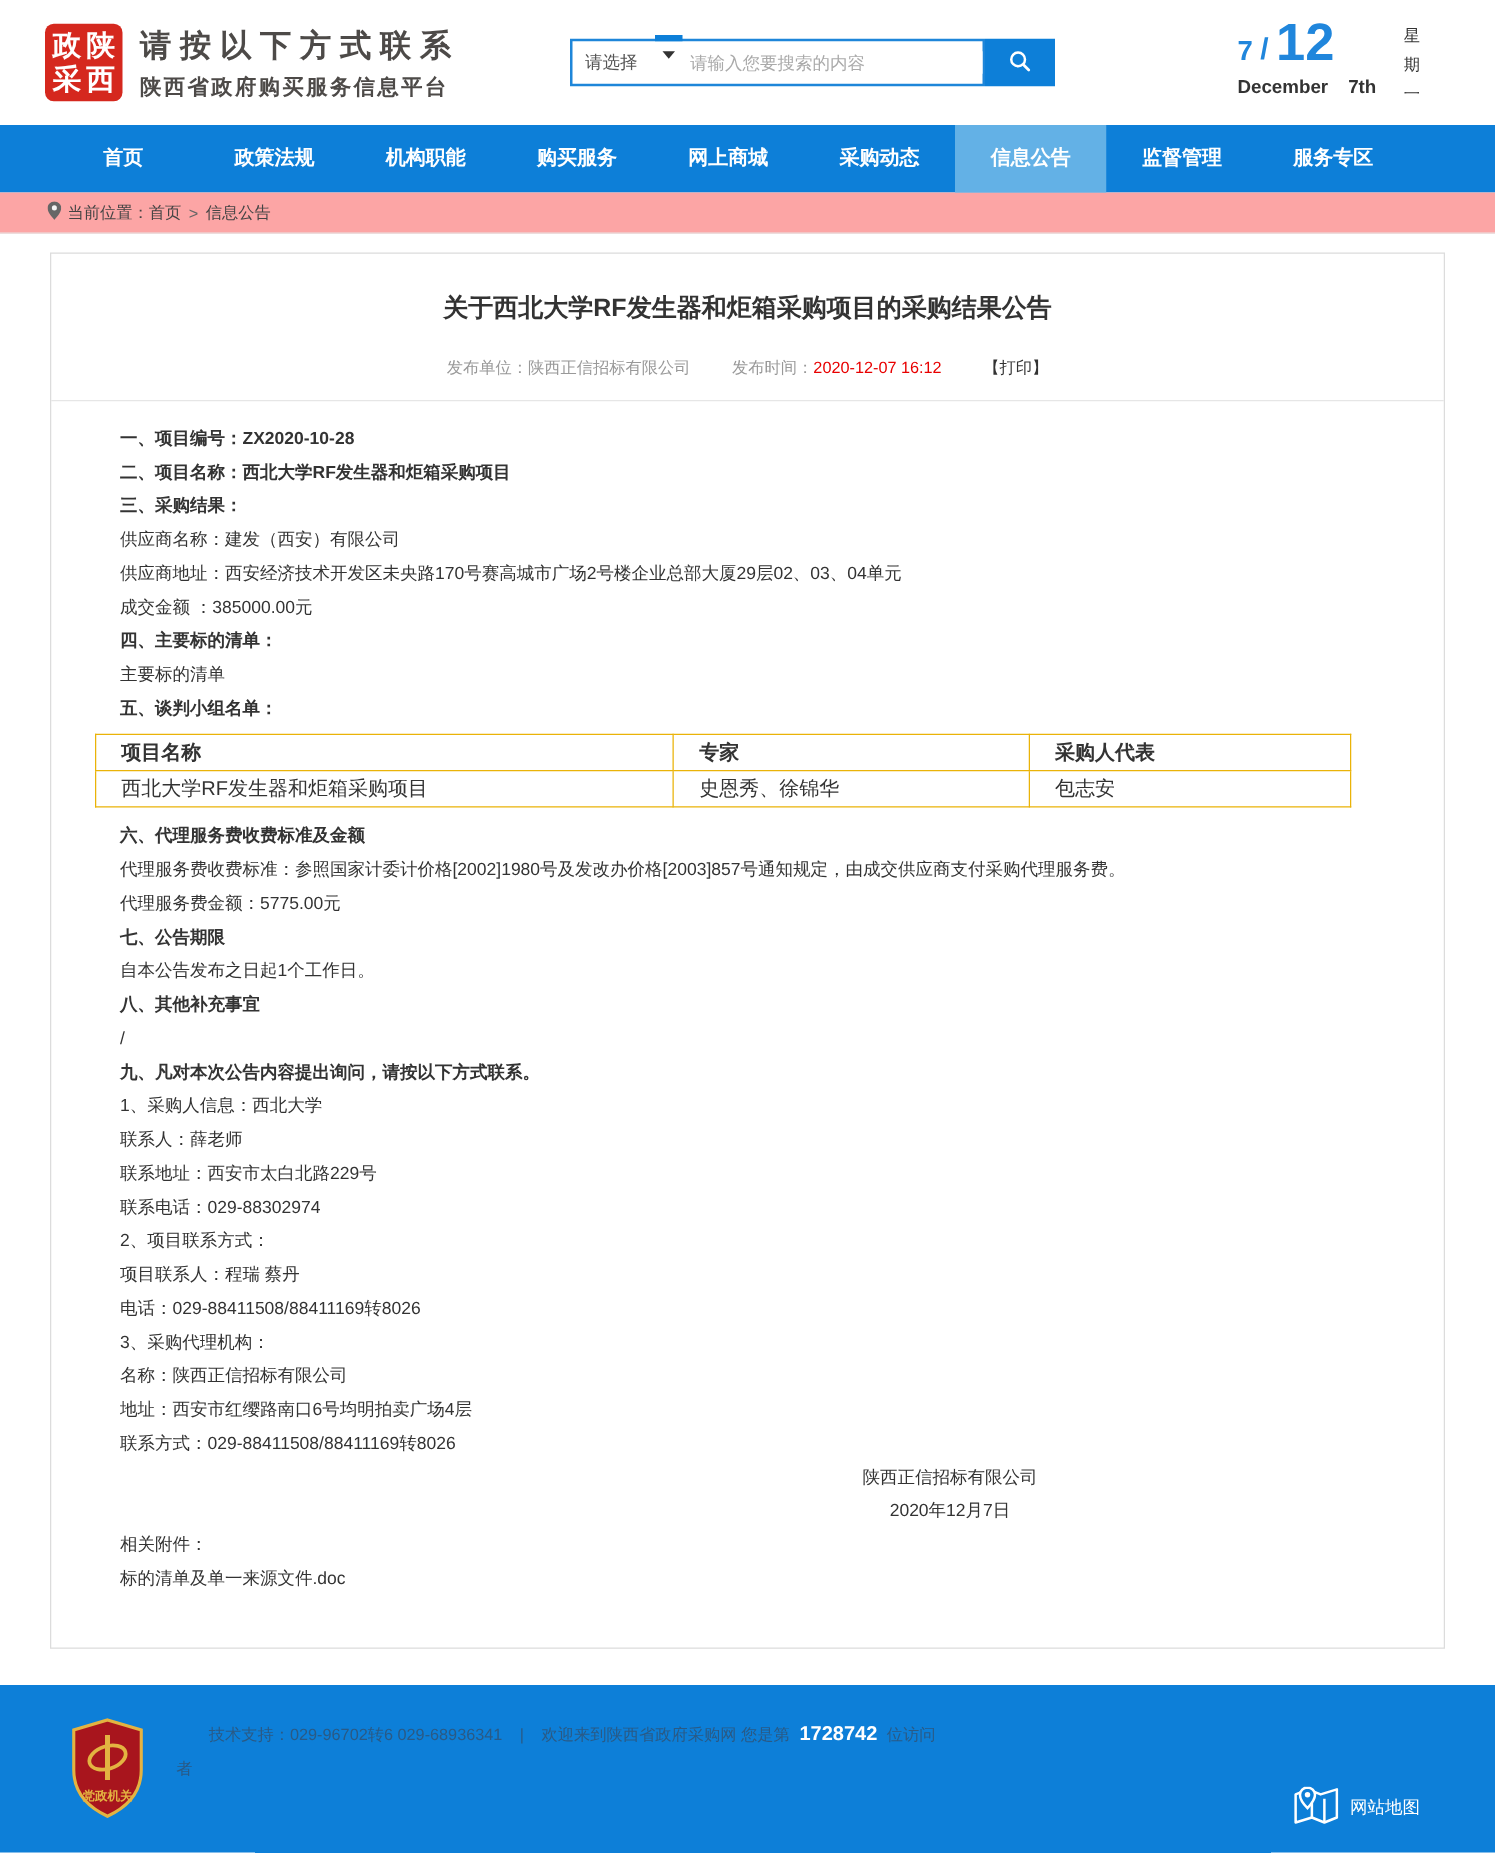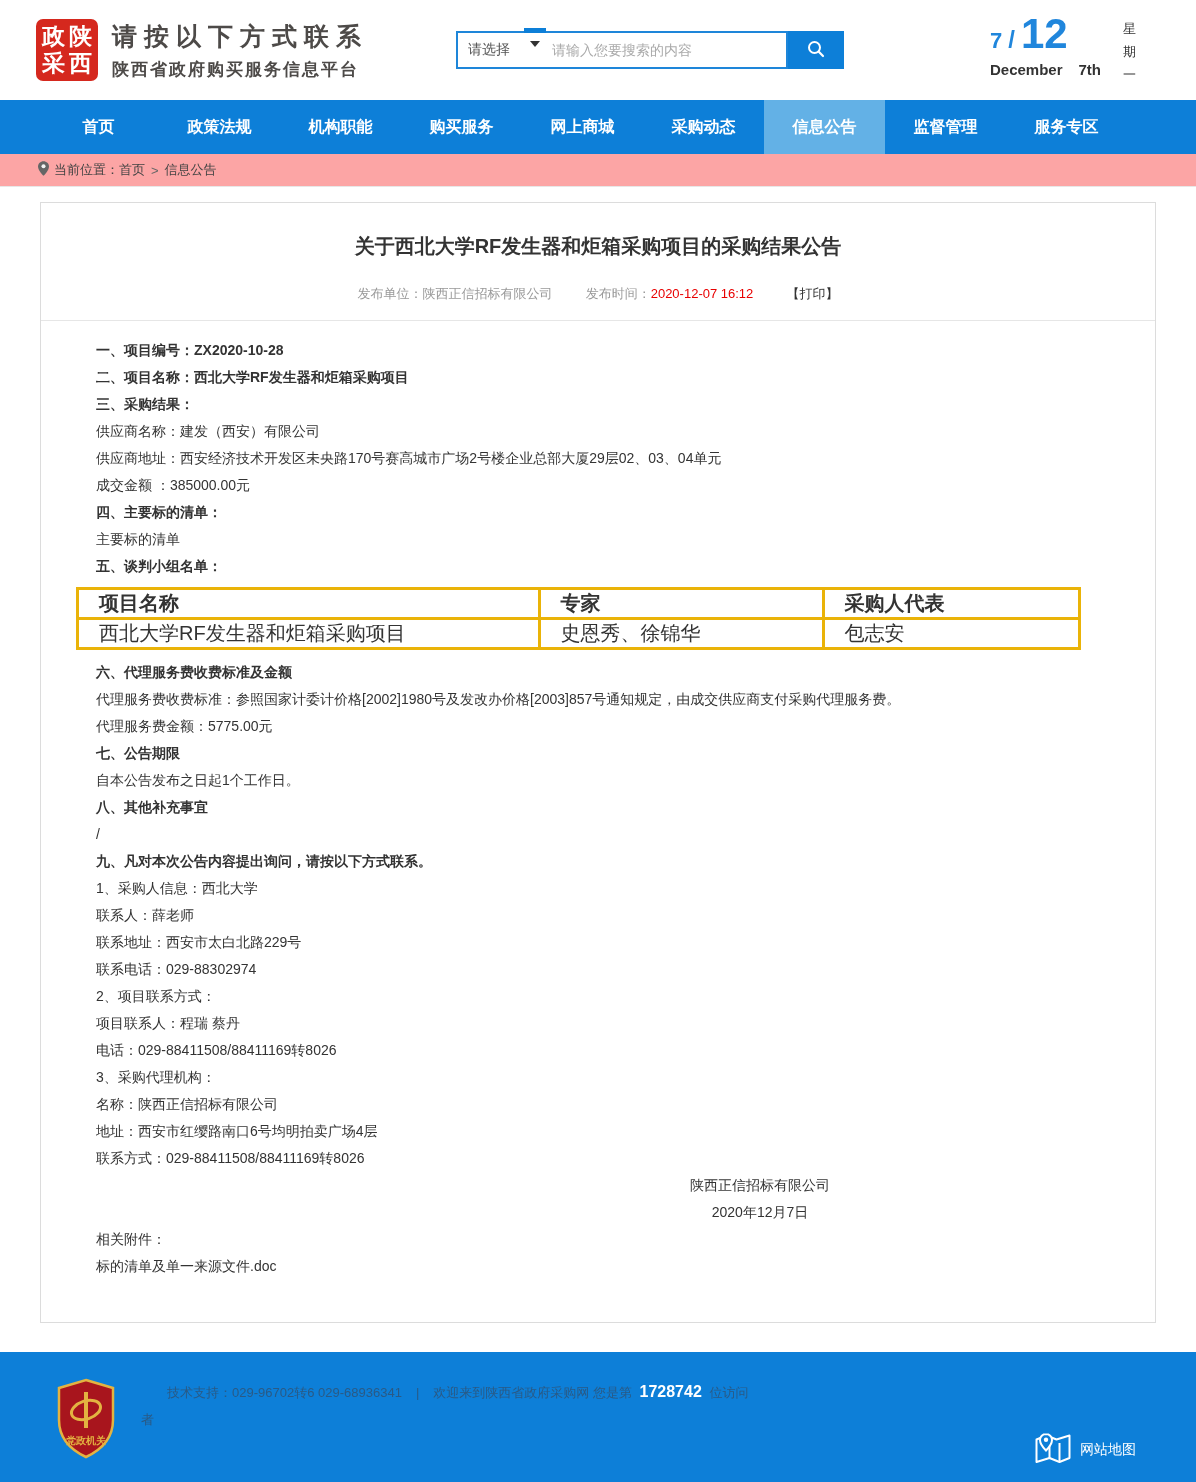--- a/index.html
+++ b/index.html
@@ -49,21 +49,21 @@
   .a-title { text-align:center; font-size:20px; font-weight:bold; color:#333; padding:0 40px; }
   .a-meta { text-align:center; margin-top:25px; font-size:13px; color:#999; }
   .a-meta .gap { display:inline-block; width:26px; }
   .a-meta .time { color:#e80000; }
   .a-meta .print { color:#333; cursor:pointer; }
   .a-divider { border:none; border-top:1px solid #e6e6e6; margin:17px 0 16px; }
   .a-body { padding:0 55px; font-size:14px; color:#333; }
   .a-body p { margin:0; line-height:27px; }
   .a-body p.bold { font-weight:bold; }
   table.panel { border-collapse:collapse; margin:7px 0 9px -20px; width:1005px; table-layout:fixed; }
-  table.panel th, table.panel td { border:3px solid #eab308; height:29px; padding:0 8px 0 20px; text-align:left; font-size:20px; font-weight:normal; }
+  table.panel th, table.panel td { border:1px solid #eab308; height:29px; padding:0 8px 0 20px; text-align:left; font-size:16px; font-weight:normal; }
   table.panel th { font-weight:bold; }
   .col1 { width:450px; } .col2 { width:277px;margin-left:44px; } .col3 { width:250px; }
   .signature { margin-left:504px; width:320px; text-align:center; }
   .attach-file { cursor:pointer; }
   
   .footer { margin-top:29px; height:152px; background:#0d7fd8; display:flex; padding:26px 60px 0 55px; }
   .shield { flex:none; }
   .f-text { margin-left:50px; font-size:13px; color:#2a5a85; line-height:27px; }
   .f-count { color:#fff; font-weight:bold; font-size:16px; padding:0 4px; }
   .f-sep { margin:0 14px; }

